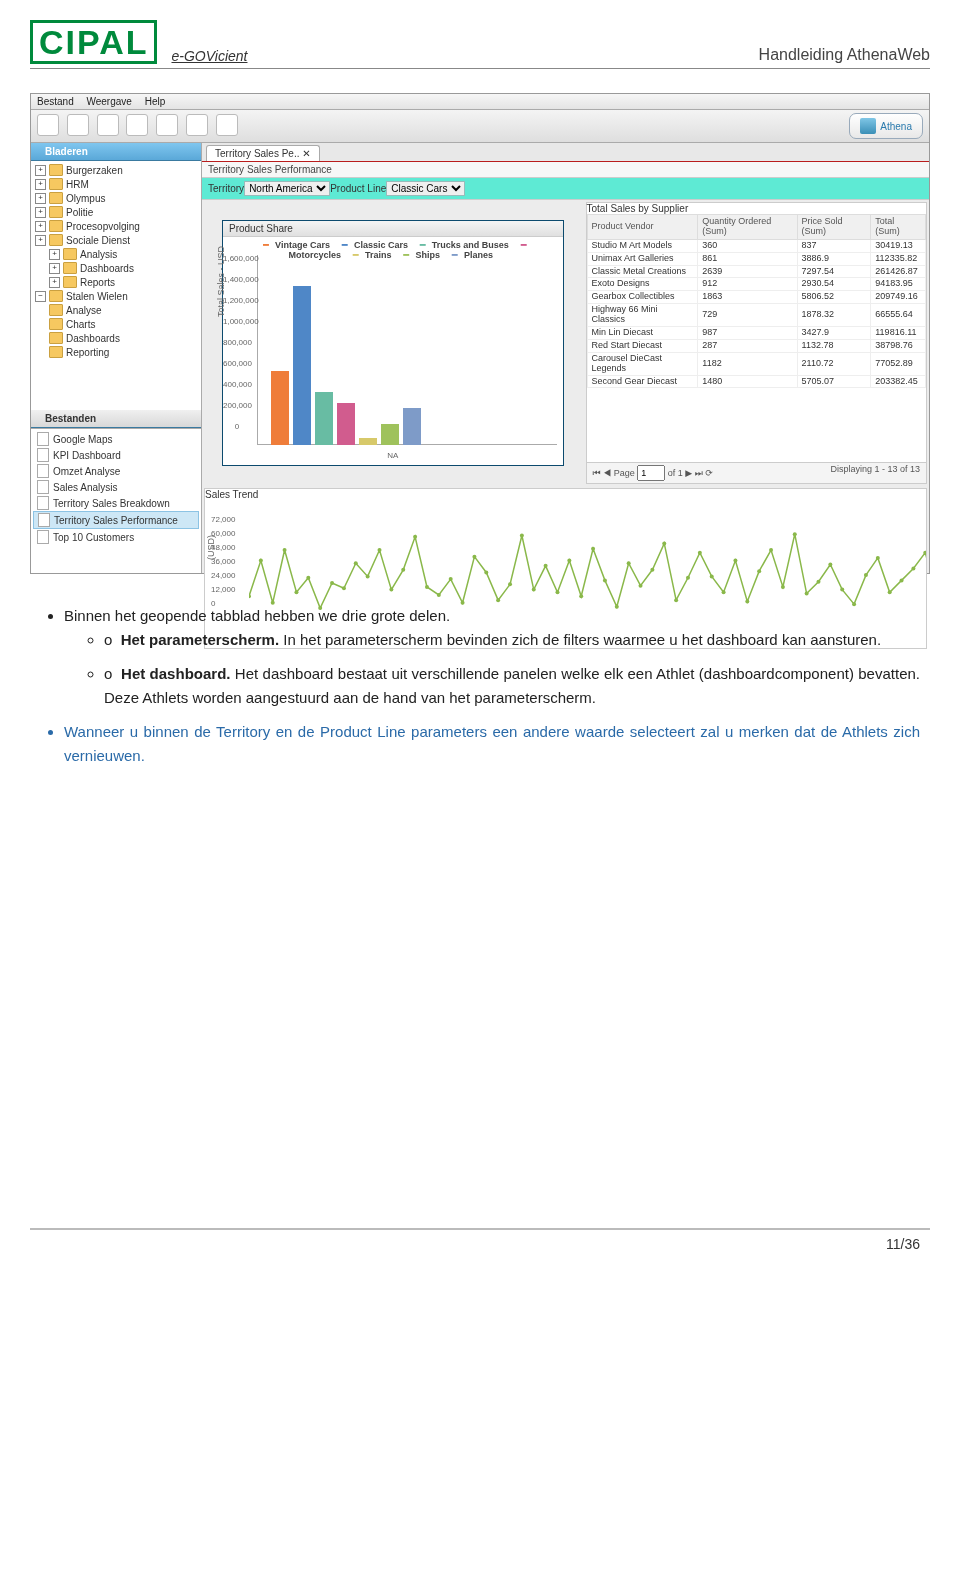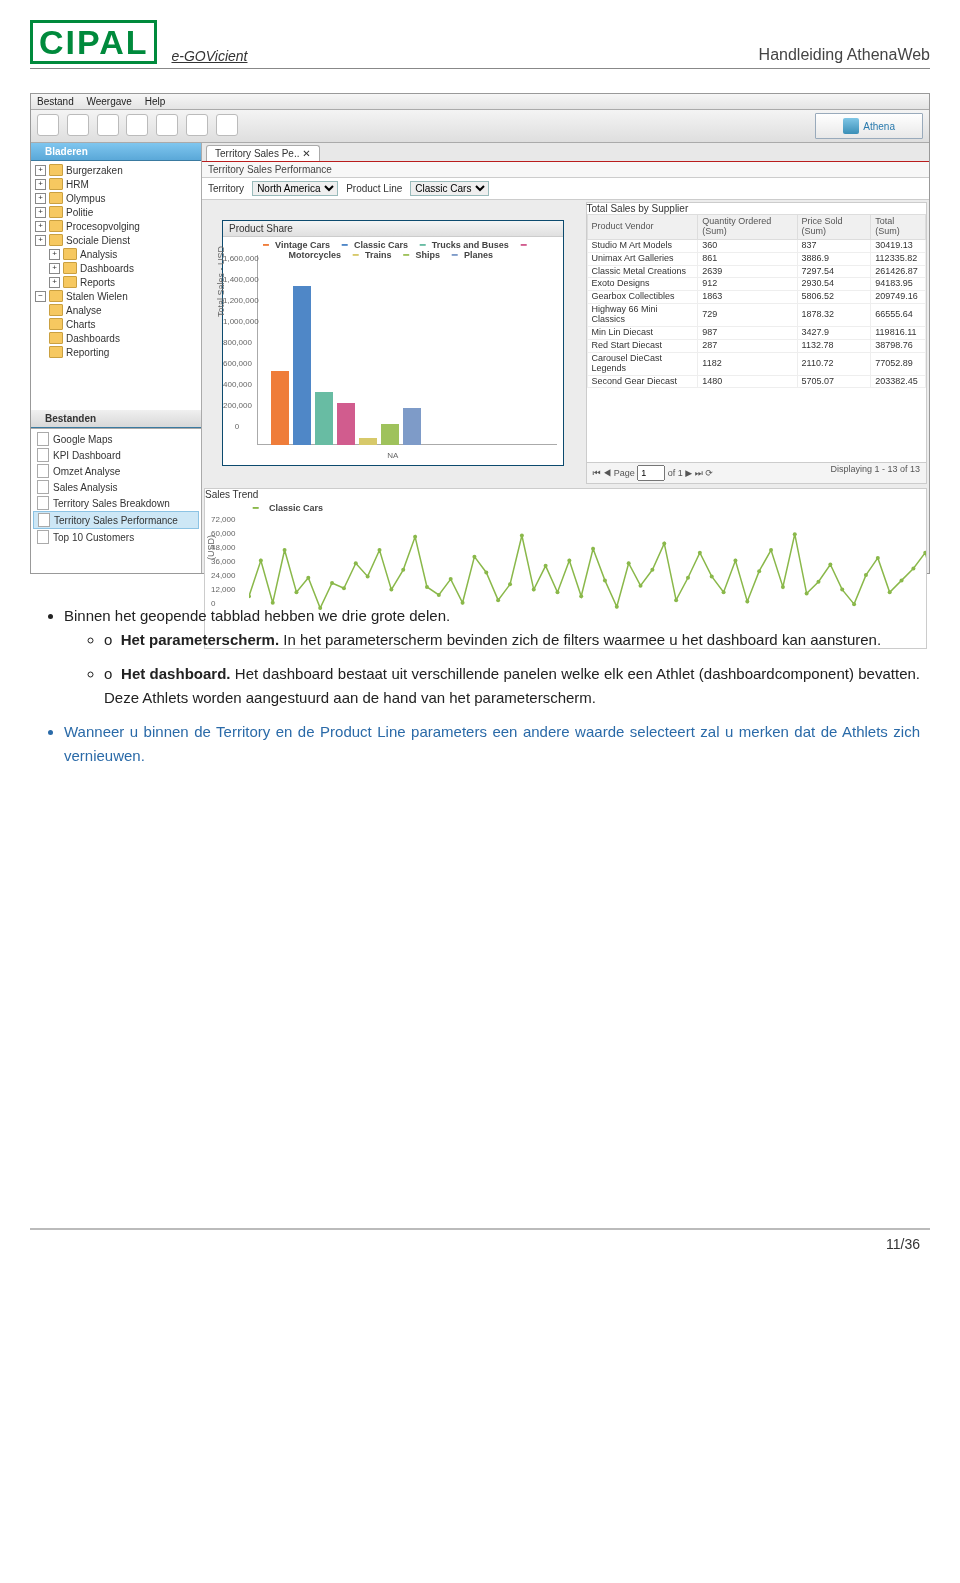--- a/index.html
+++ b/index.html
@@ -8,42 +8,42 @@
   .header-left { display:flex; gap:14px; align-items:flex-end; }
   .cipal-logo { font-size:34px; font-weight:900; color:#008a3c; letter-spacing:2px; border:3px solid #008a3c; padding:2px 6px; line-height:1; }
   .egov { font-style:italic; color:#333; font-size:14px;text-decoration:underline; }
   .header-right { color:#444; font-size:16px; }
 
   .screenshot { margin-top:24px; border:1px solid #999; background:#ececec; font-size:10px; color:#333; line-height:1.1; }
   .menubar { background:linear-gradient(#f6f6f6,#e4e4e4); border-bottom:1px solid #aaa; padding:2px 6px; }
   .menubar span { margin-right:10px; color:#222; cursor:default; }
   .toolbar { display:flex; justify-content:space-between; align-items:center; background:linear-gradient(#f4f4f4,#dedede); border-bottom:1px solid #aaa; padding:3px 6px; }
   .tbtn { width:20px; height:20px; background:#fff; border:1px solid #bbb; border-radius:3px; display:inline-block; margin-right:5px; }
-  .athena-btn { background:linear-gradient(#fff,#e8e8e8); border:1px solid #9ab; padding:4px 27px; border-radius:1px; color:#2a7aad; display:flex; align-items:center; gap:4px; }
+  .athena-btn { background:linear-gradient(#fff,#e8e8e8); border:1px solid #9ab; padding:4px 10px; border-radius:7px; color:#2a7aad; display:flex; align-items:center; gap:4px; }
   .athena-btn::before { content:""; width:16px; height:16px; background:linear-gradient(#7fc6e6,#3a8fb7); border-radius:2px; }
 
   .ss-body { display:flex; height:430px; }
   .sidebar { width:170px; border-right:1px solid #aaa; display:flex; flex-direction:column; }
   .panel-head { background:linear-gradient(#7fc6ef,#5aa8d8); color:#fff; font-weight:bold; padding:3px 14px; border-bottom:1px solid #3a7aa0; font-size:10px; }
   .panel-head.gray { background:linear-gradient(#f0f0f0,#d8d8d8); color:#333; }
   .tree { flex:1; overflow:auto; background:#fff; padding:2px 2px; }
   .tree-item { display:flex; align-items:center; padding:1px 2px; gap:3px; white-space:nowrap; }
   .tree-item.lvl2 { padding-left:16px; }
   .exp { width:9px; height:9px; border:1px solid #888; display:inline-flex; align-items:center; justify-content:center; font-size:8px; line-height:1; background:#fff; }
   .folder { width:12px; height:10px; background:#f6c860; border:1px solid #caa040; border-radius:1px; }
   .bestanden-list { background:#fff; padding:2px; border-top:1px solid #aaa; height:140px; overflow:auto; }
   .bline { padding:1px 4px; display:flex; align-items:center; gap:4px; }
   .bline.sel { background:#cde7f6; border:1px solid #8cc3e4; }
   .doc-icon { width:10px; height:12px; background:#fff; border:1px solid #aaa; }
 
   .main { flex:1; display:flex; flex-direction:column; }
   .tabrow { background:#e8e8e8; border-bottom:1px solid #b91c1c; padding:2px 4px 0; }
   .tab { display:inline-block; background:#fff; border:1px solid #aaa; border-bottom:none; padding:2px 8px; border-radius:3px 3px 0 0; font-size:10px; }
   .crumb { background:#f7f7f7; border-bottom:1px solid #ccc; padding:2px 6px; font-size:10px; color:#444; }
-  .params { background:#ffffff; border-bottom:1px solid #ccc; padding:3px 6px; display:flex; gap:8px; align-items:center; }
+  .params { background:#5eead4; border-bottom:1px solid #ccc; padding:3px 6px; display:flex; align-items:center; }
   .params select { font-size:10px; border:1px solid #9bb; }
 
   .dash { display:flex; flex:1; }
   .chart-panel { flex:1; border:1px solid #0c4a6e; margin:20px; background:#fff; }
   .chart-panel .hdr { background:linear-gradient(#f4f4f4,#e0e0e0); border-bottom:1px solid #ccc; padding:2px 6px; font-size:10px; }
   .chart-body { padding:4px; position:relative; height:220px; }
   .legend { font-size:9px; color:#444; text-align:center;font-weight:bold; }
   .legend span { margin:0 4px; }
   .yaxis { position:absolute; left:34px; top:18px; bottom:20px; width:1px; background:#aaa; }
   .xaxis { position:absolute; left:34px; right:6px; bottom:20px; height:1px; background:#aaa; }
@@ -338,21 +338,20 @@
                 <span>⏭</span>
                 <span>⟳</span>
               </div>
               <div>Displaying 1 - 13 of 13</div>
             </div>
           </div>
         </div>
         <div class="trend-panel">
           <div class="hdr">Sales Trend</div>
           <div class="trend-body">
-            <div class="legend" style="text-align:left; padding-left:40px;"><span style="color:#8ab84a">━</span> <span>Classic Cars</span></div>
             <div id="st-ticks">
                 <div style="position:absolute;left:6px;top:16px;font-size:8px;color:#666">72,000</div>
                 <div style="position:absolute;left:6px;top:30px;font-size:8px;color:#666">60,000</div>
                 <div style="position:absolute;left:6px;top:44px;font-size:8px;color:#666">48,000</div>
                 <div style="position:absolute;left:6px;top:58px;font-size:8px;color:#666">36,000</div>
                 <div style="position:absolute;left:6px;top:72px;font-size:8px;color:#666">24,000</div>
                 <div style="position:absolute;left:6px;top:86px;font-size:8px;color:#666">12,000</div>
                 <div style="position:absolute;left:6px;top:100px;font-size:8px;color:#666">0</div>
               </div>
             <div style="position:absolute; left:2px; top:60px; transform:rotate(-90deg); transform-origin:left top; font-size:9px; color:#666">(USD)</div>

